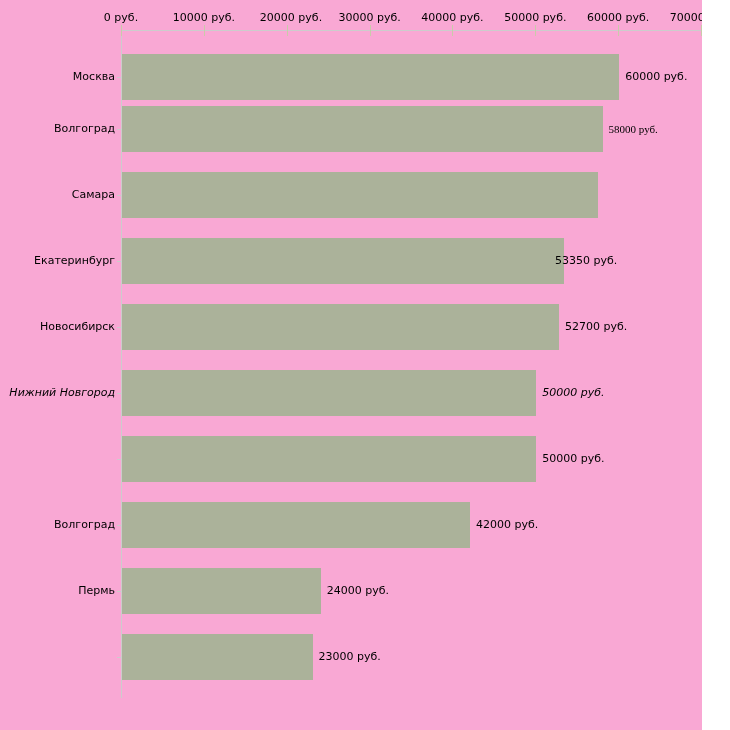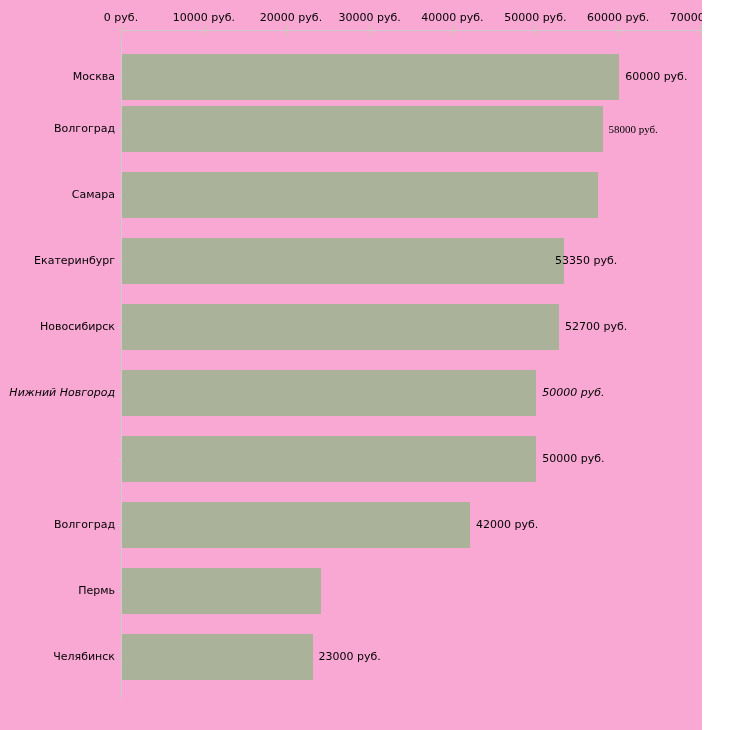--- a/index.html
+++ b/index.html
@@ -151,21 +151,21 @@
       <div class="row" style="top: 492px;">
         <span class="cat-label">Волгоград</span>
         <div class="cat-tick" style="background: rgb(204, 204, 204);"></div>
         <div class="bar" style="width: 348px; background: rgb(171, 178, 154);"></div>
         <span class="val-label" style="left: 476px;">42000 руб.</span>
       </div>
       <div class="row" style="top: 558px; padding-left: 12px;">
         <span class="cat-label">Пермь</span>
         <div class="cat-tick" style="background: rgb(204, 204, 204);"></div>
         <div class="bar" style="width: 198.857px; background: rgb(171, 178, 154);"></div>
+        <span class="val-label" style="left: 326.857px;">24000 руб.</span>
       </div>
       <div class="row" style="top: 624px;">
-        <span class="cat-label">Челябинск</span>
         <div class="cat-tick" style="background: rgb(204, 204, 204);"></div>
         <div class="bar" style="width: 190.571px; background: rgb(171, 178, 154);"></div>
         <span class="val-label" style="left: 318.571px;">23000 руб.</span>
       </div>
     </div>
 </div>
 
 </body></html>

